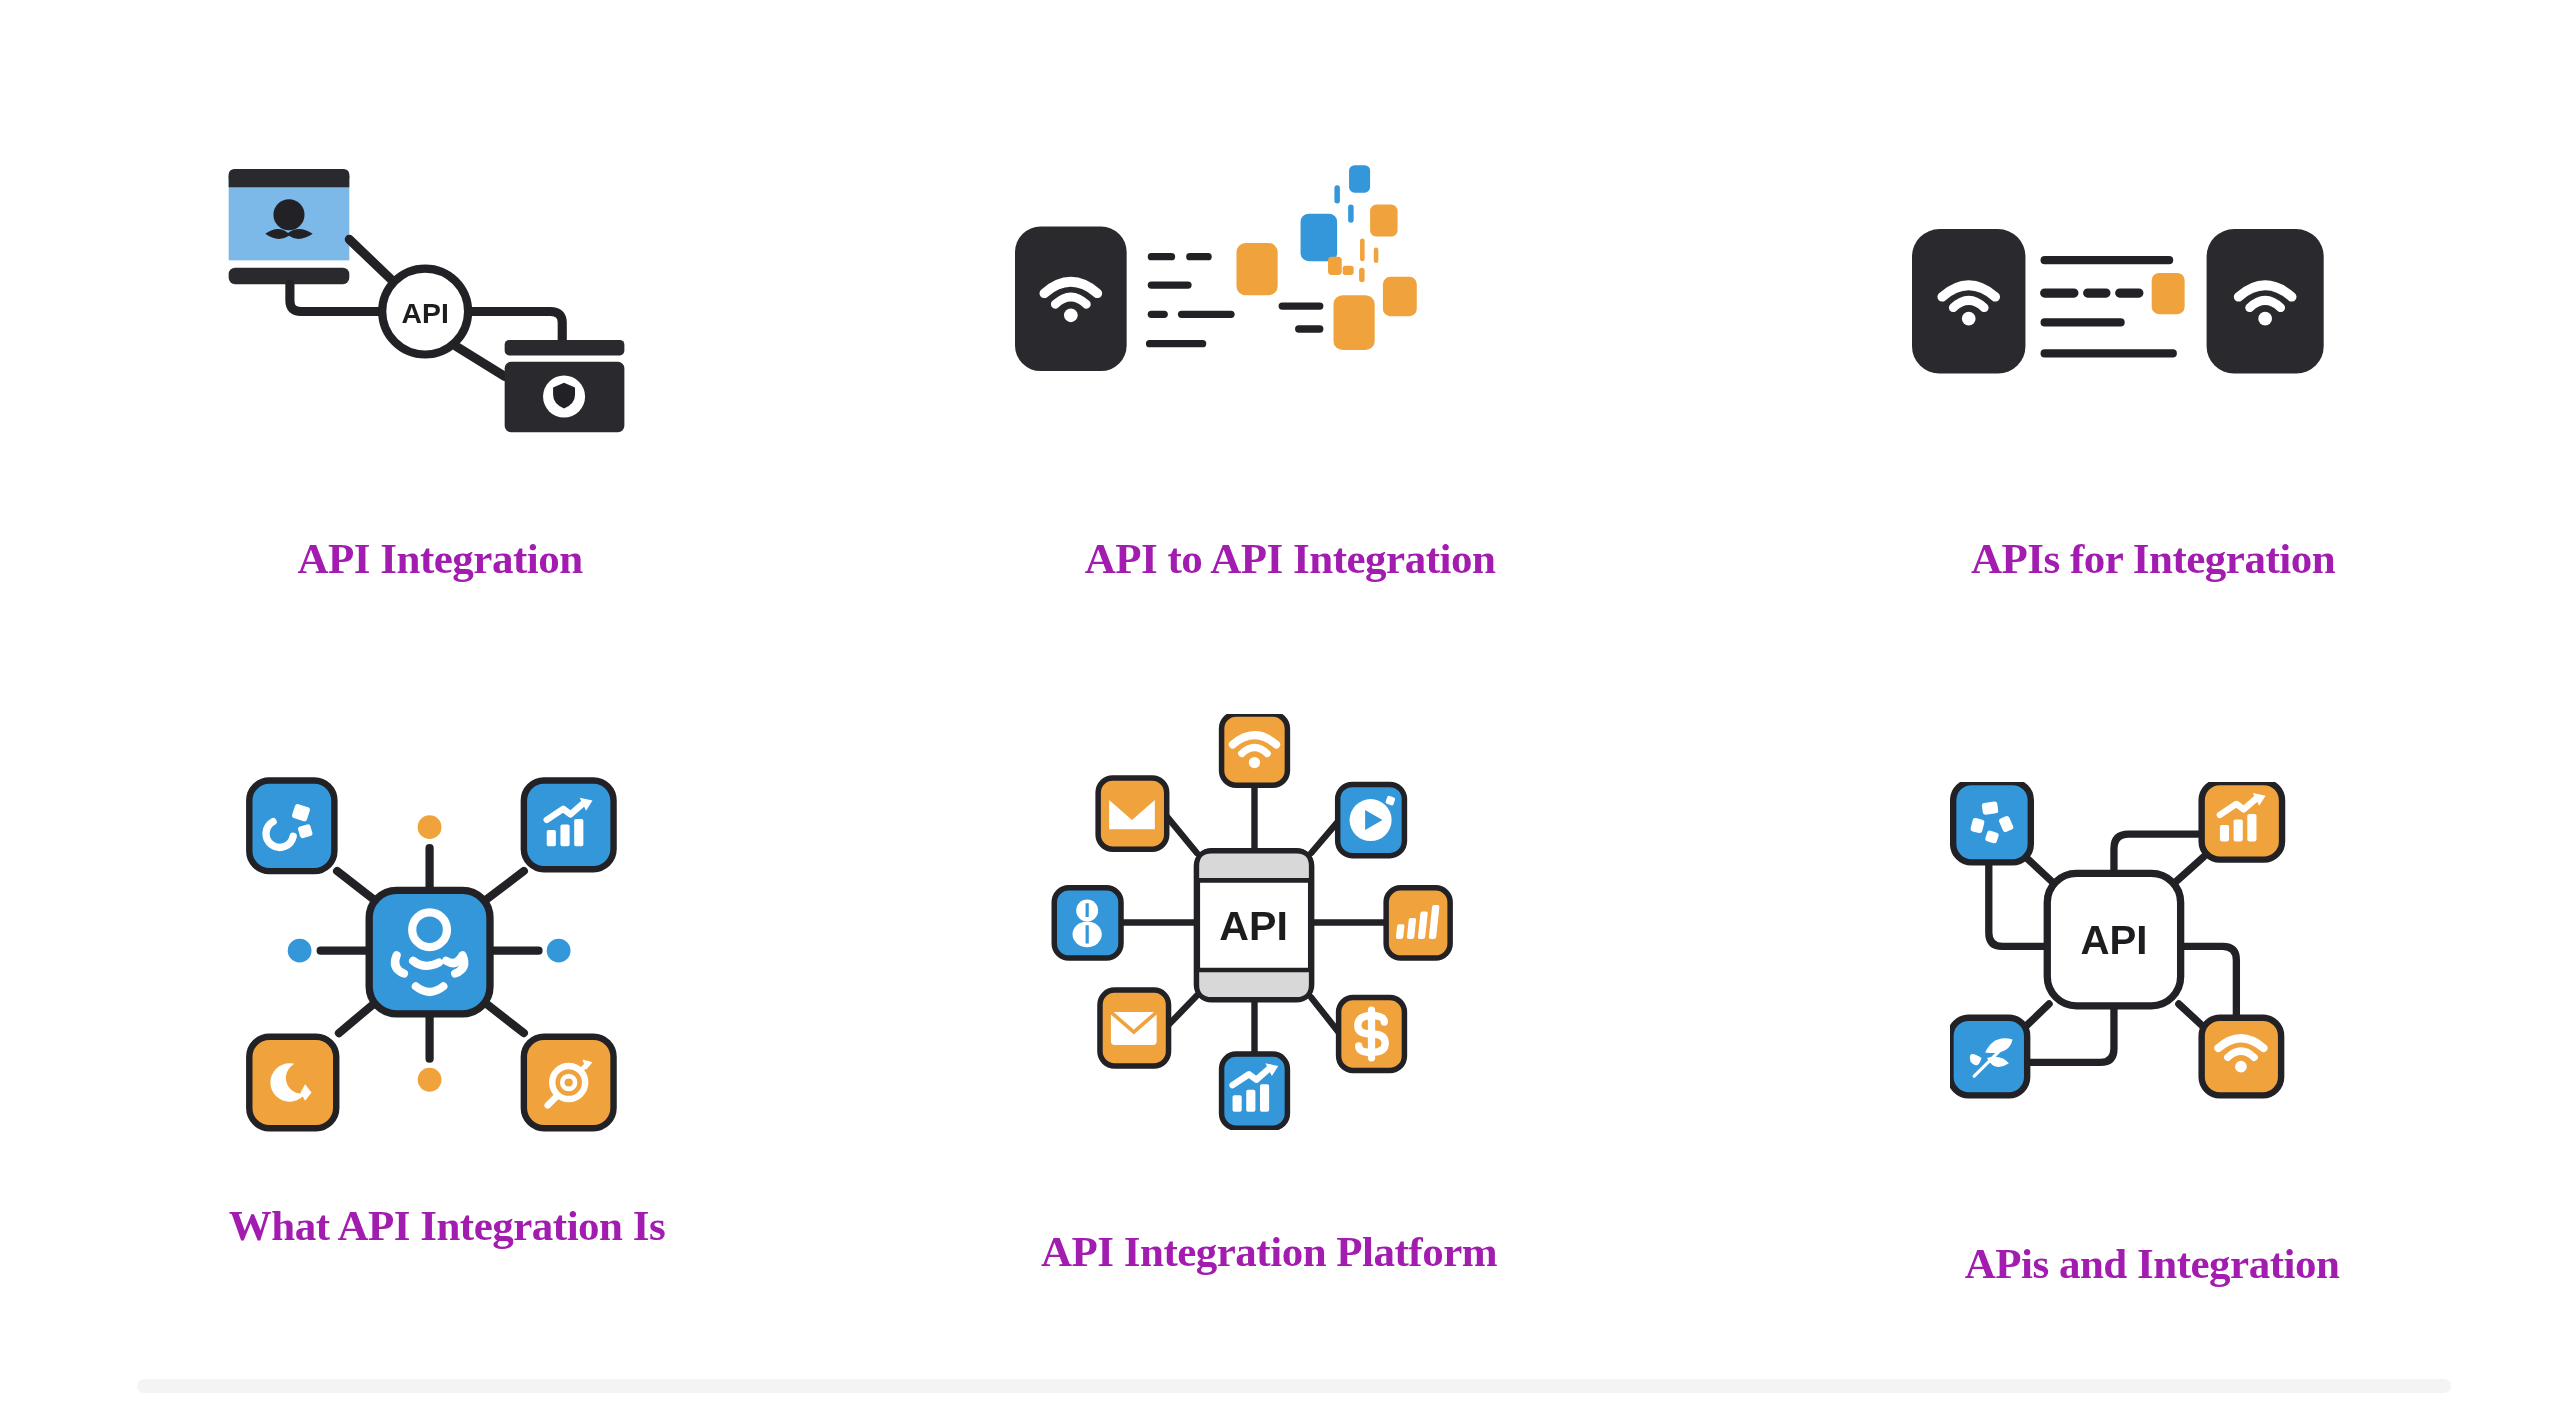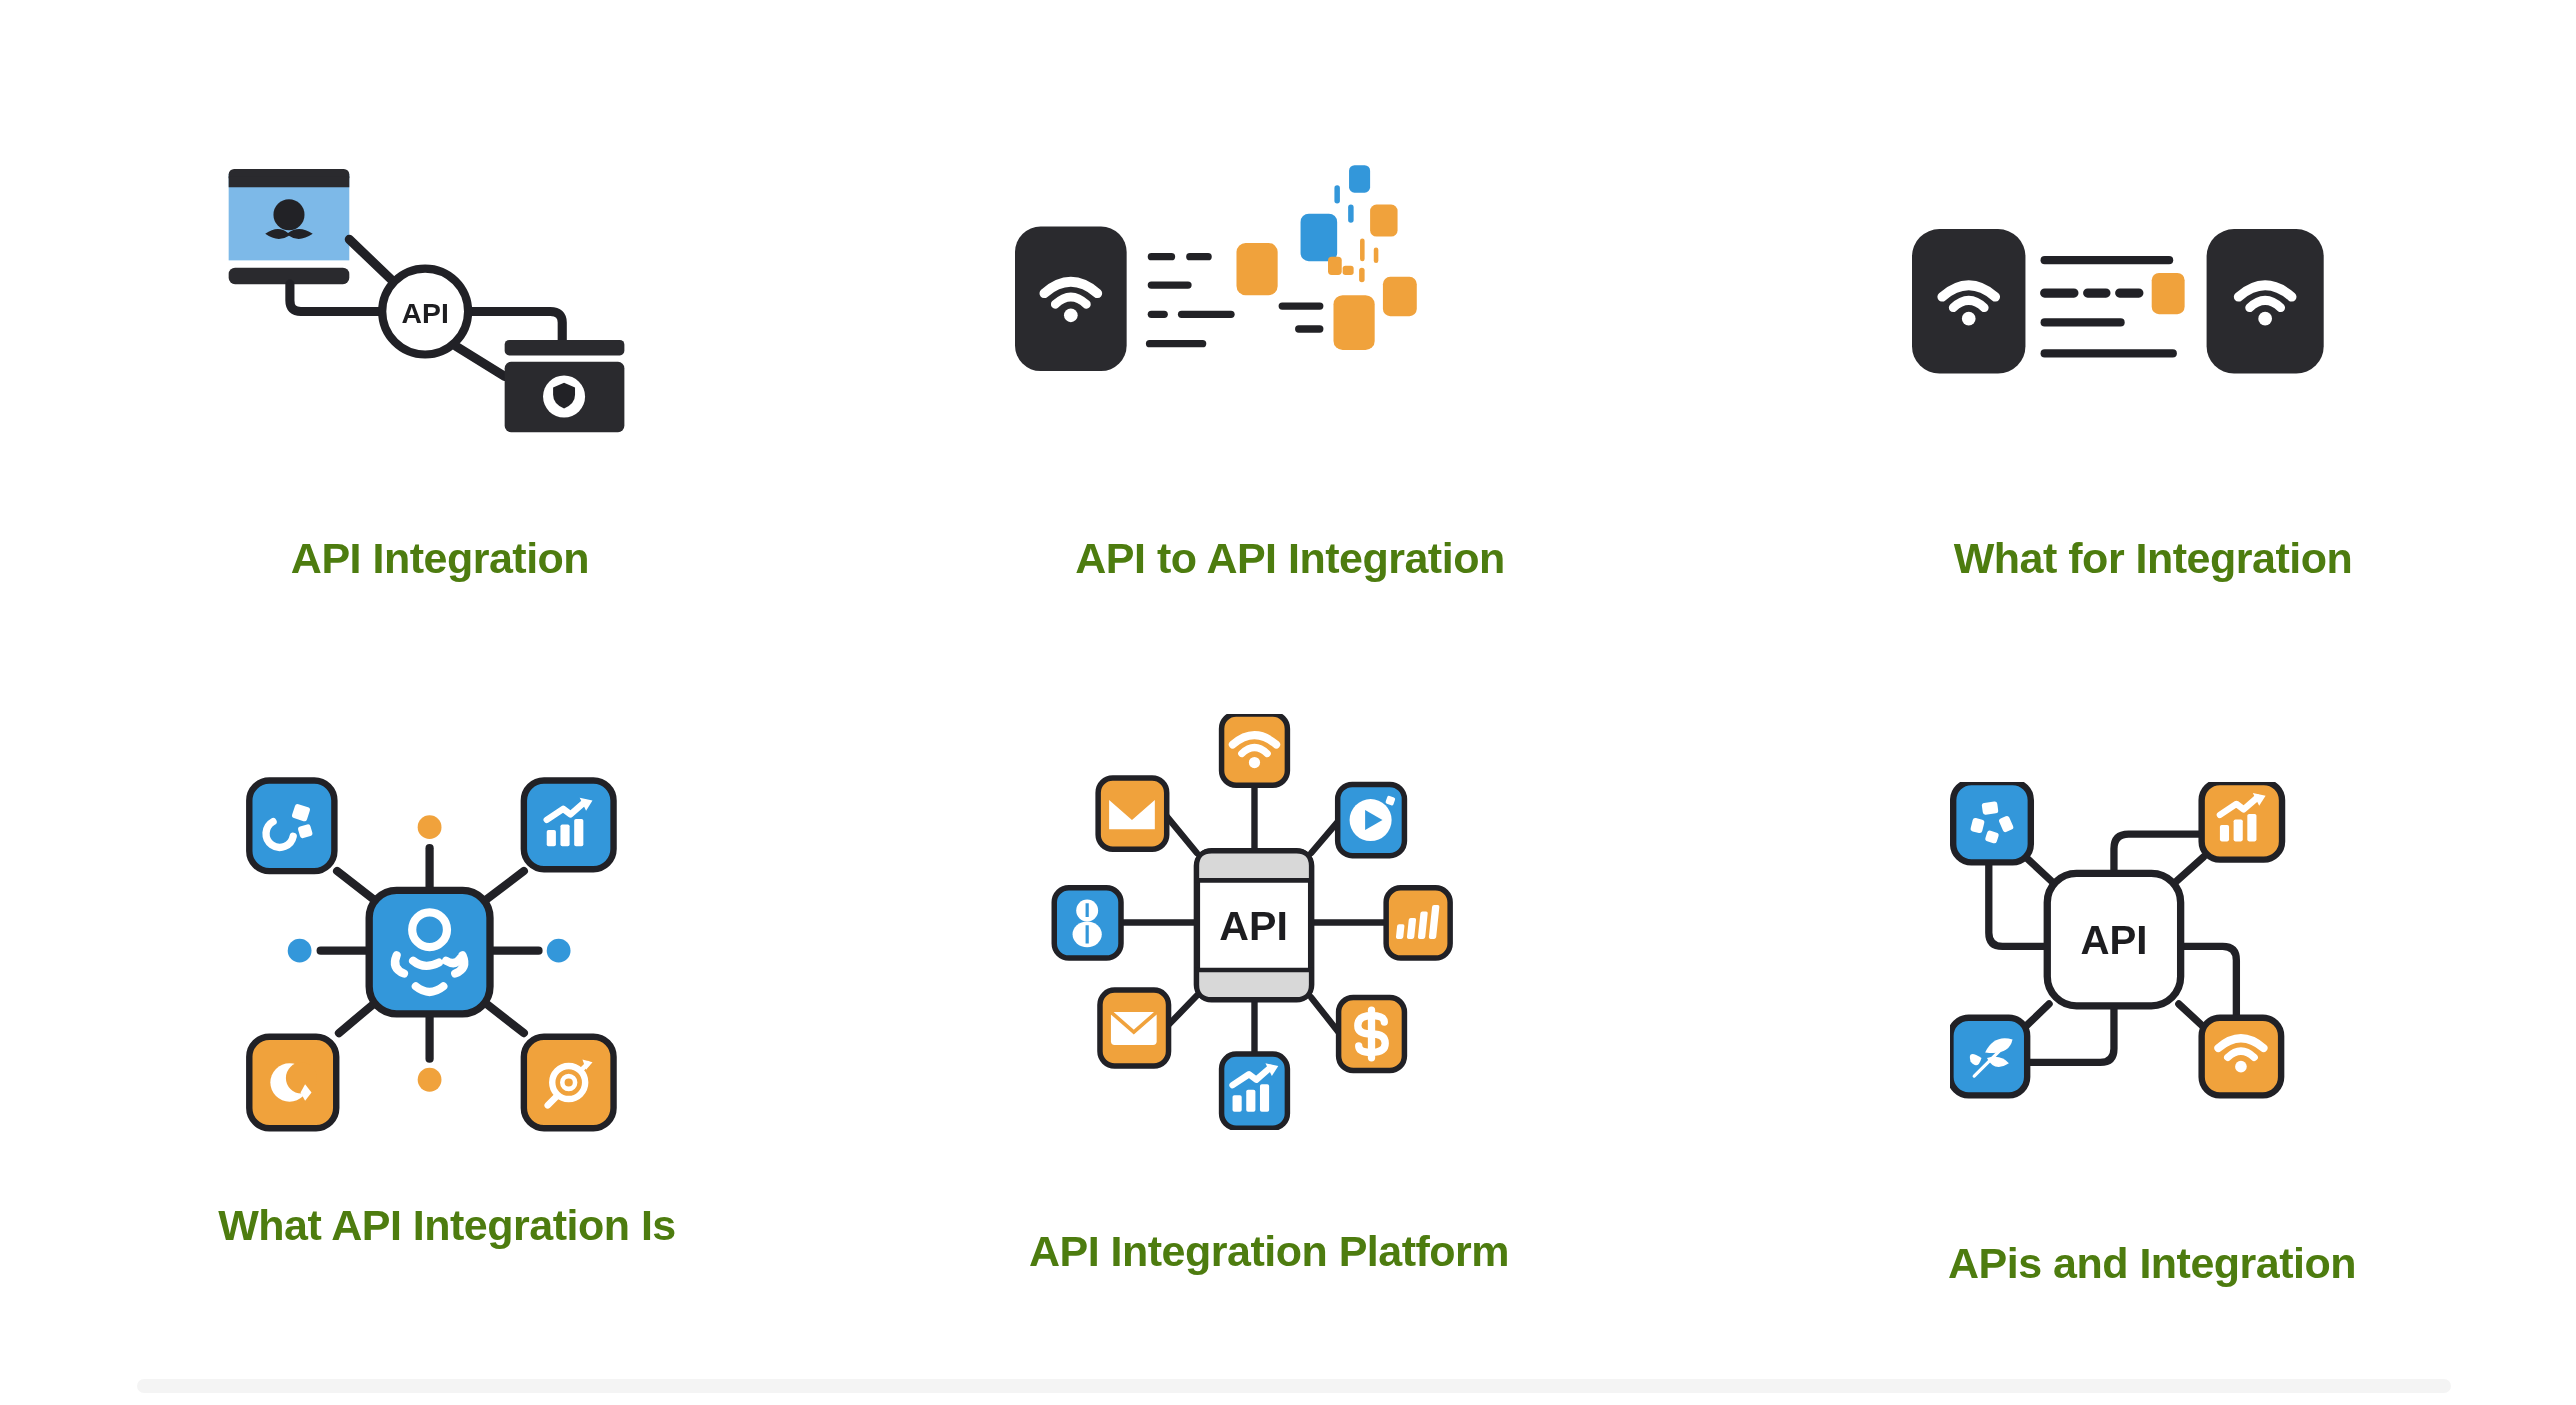--- a/index.html
+++ b/index.html
@@ -1,21 +1,21 @@
 <!DOCTYPE html>
 <html style="font-size:14.6px"><head>
 <meta charset="utf-8">
 <style>
   html,body{margin:0;padding:0;background:#ffffff;}
   body{width:2576px;height:1405px;position:relative;overflow:hidden;
        font-family:"Liberation Sans",sans-serif;}
   .art{position:absolute;}
   .caption{position:absolute;transform:translateX(-50%);
-           font-weight:700;font-size:43px;line-height:1.1;color:#4d7c0f;
-           letter-spacing:-0.5px;white-space:nowrap;text-align:center;}
+           font-weight:700;font-size:43px;line-height:1.1;color:#a21caf;
+           letter-spacing:-0.5px;white-space:nowrap;text-align:center;font-family:Liberation Serif, serif;}
   .ln{stroke:#212126;fill:none;stroke-linecap:round;stroke-linejoin:round;}
   .api-txt{font-family:"Liberation Sans",sans-serif;font-weight:700;fill:#1d1d20;}
   .footer-strip{position:absolute;left:137px;top:1379px;width:2314px;height:13.7px;
                 background:#f4f4f4;border-radius:7.3px;}
 </style>
 </head>
 <body>
 
 <svg width="0" height="0" style="position:absolute">
   <defs>
@@ -105,21 +105,21 @@
     <path class="ln" stroke-width="10" d="M145,72 L177,72 M192,72 L212,72 M227,72 L248,72"></path>
     <rect x="262" y="50" width="36" height="45" rx="8" fill="#f0a23c"></rect>
     <path class="ln" stroke-width="9" d="M145,104 L228,104"></path>
     <path class="ln" stroke-width="9" d="M145,138 L285,138"></path>
   </g>
   <g>
     <rect x="322" y="2" width="128" height="158" rx="30" fill="#2a2a2e"></rect>
     <use href="#g-wifi" transform="translate(386,84)"></use>
   </g>
 </svg>
-<div class="caption" style="left:2153px;top:535px">What for Integration</div>
+<div class="caption" style="left:2153px;top:535px">APIs for Integration</div>
 
 <svg class="art" style="left:220px;top:773px" width="421" height="403" viewBox="0 0 460 440">
   <g class="ln" stroke-width="9">
     <path d="M229,128 L229,82"></path>
       <path d="M229,263 L229,312"></path>
     <path d="M163,194 L110,194"></path>
       <path d="M295,194 L348,194"></path>
     <path d="M168,138 L128,107"></path>
       <path d="M291,138 L332,107"></path>
     <path d="M168,252 L130,284"></path>

